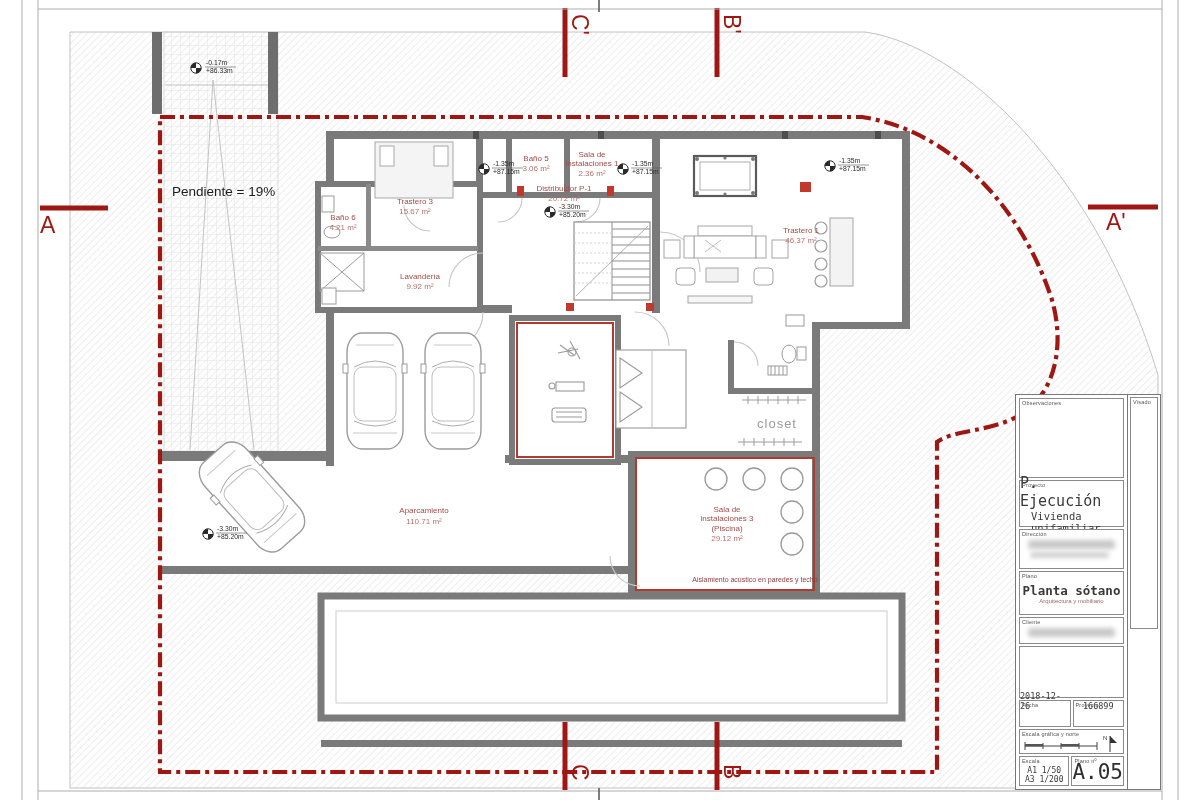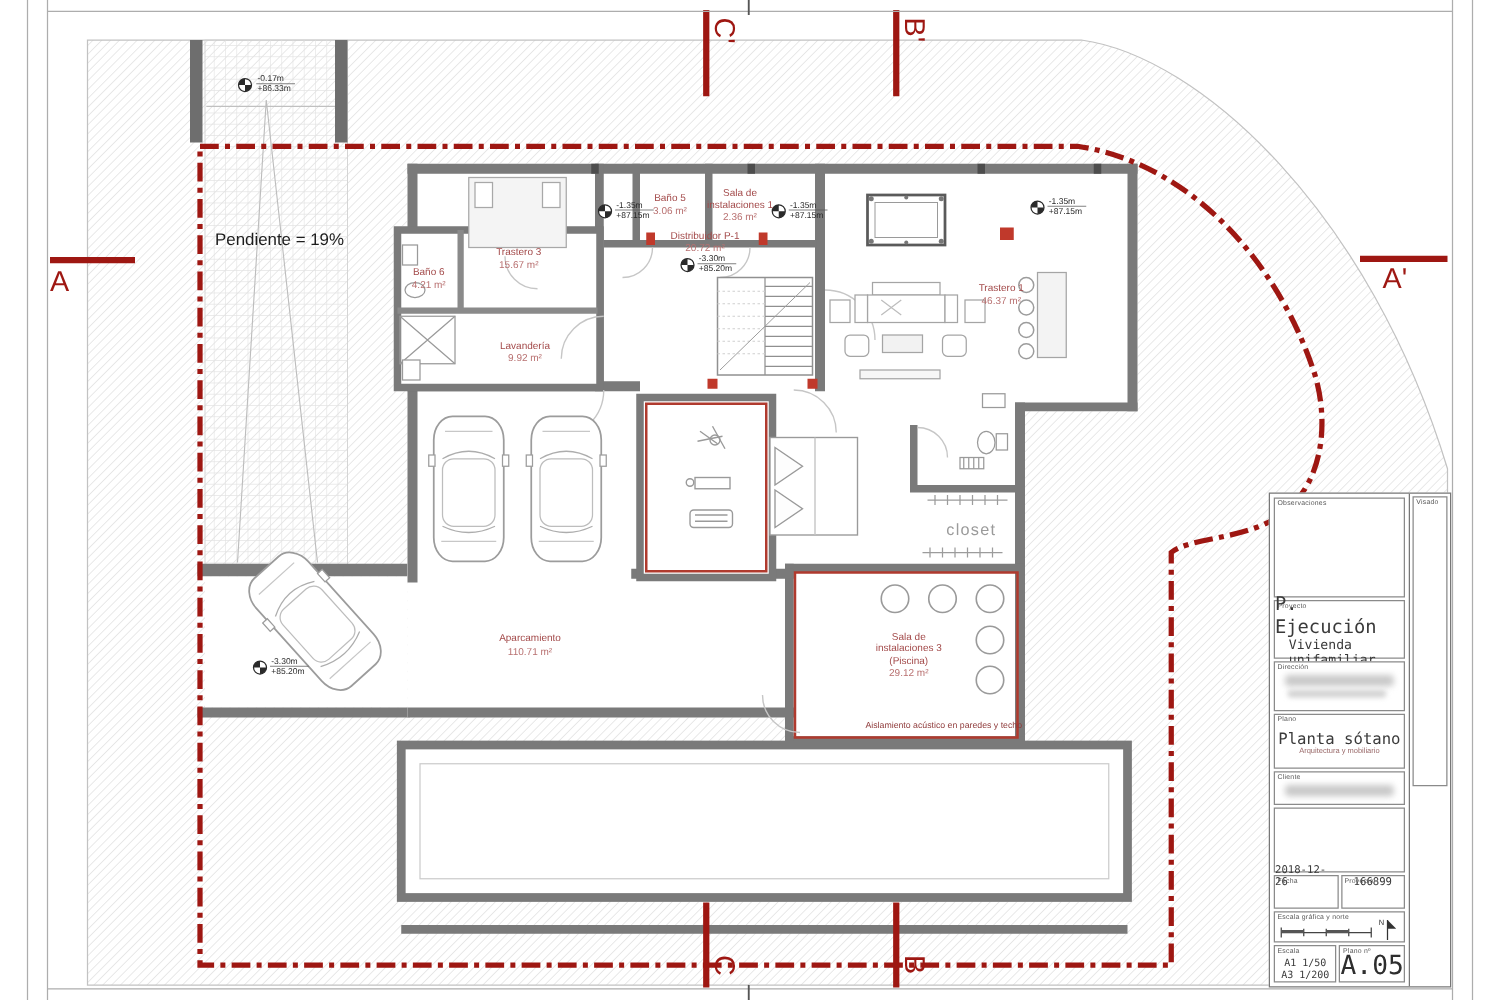--- a/index.html
+++ b/index.html
@@ -11,21 +11,21 @@
     background:#fff;border:1px solid #777;display:flex;box-sizing:border-box;}
   .tb-left{width:111px;display:flex;flex-direction:column;gap:2px;padding:3px;box-sizing:border-box;}
   .tb-right{flex:1;border-left:1px solid #777;padding:2px;box-sizing:border-box;}
   .tb-box{border:1px solid #8a8a8a;position:relative;box-sizing:border-box;background:#fff;}
   .tb-label{font-size:5.5px;color:#555;position:absolute;top:1px;left:2px;letter-spacing:.2px;}
   .arch{font-family:"DejaVu Sans Mono",monospace;color:#3a3a3a;}
   .tb-obs{flex:1;}
   .tb-proy{height:47px;display:flex;flex-direction:column;align-items:center;justify-content:center;}
   .tb-proy .l1{font-size:15px;} .tb-proy .l2{font-size:10.5px;margin-left:11px;}
   .tb-dir{height:40px;} .tb-plano{height:44px;display:flex;flex-direction:column;align-items:center;justify-content:center;}
-  .tb-plano .t{font-size:12.5px;} .tb-plano .s{font-size:6px;color:#9a6a6a;}
+  .tb-plano .t{font-size:12.5px;font-weight:bold;} .tb-plano .s{font-size:6px;color:#9a6a6a;}
   .tb-cli{height:27px;} .tb-blank{height:52px;}
   .tb-row{display:flex;gap:2px;height:27px;}
   .tb-row .tb-box{flex:1;display:flex;align-items:flex-end;justify-content:center;padding-bottom:15px;}
   .tb-row .val{font-size:8.5px;}
   .tb-scale{height:25px;}
   .tb-bottom{display:flex;gap:2px;height:30px;}
   .tb-bottom .tb-box{flex:1;display:flex;flex-direction:column;align-items:center;justify-content:flex-end;padding-bottom:1px;}
   .esc{font-size:8px;line-height:1.15;}
   .sheetno{font-size:21px;color:#2e2e2e;}
   .smudge{height:9px;margin:10px 8px 0 8px;background:#c8c8c8;filter:blur(2.5px);border-radius:3px;}

